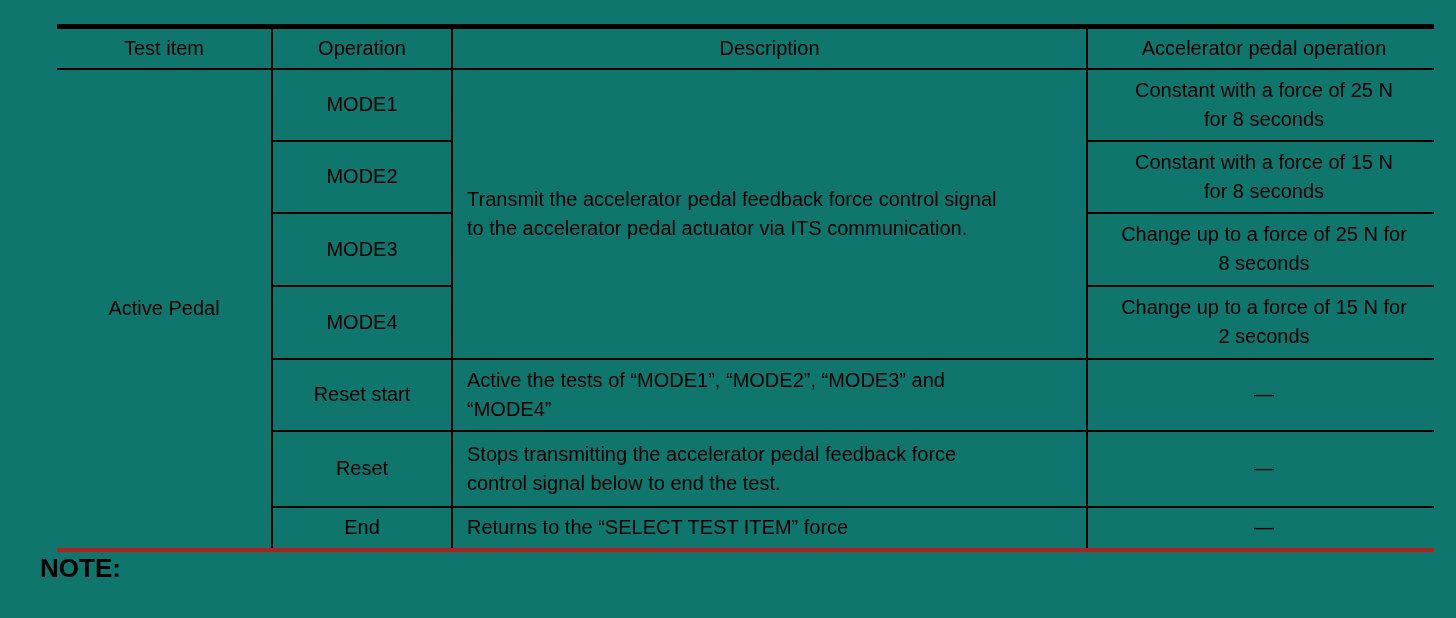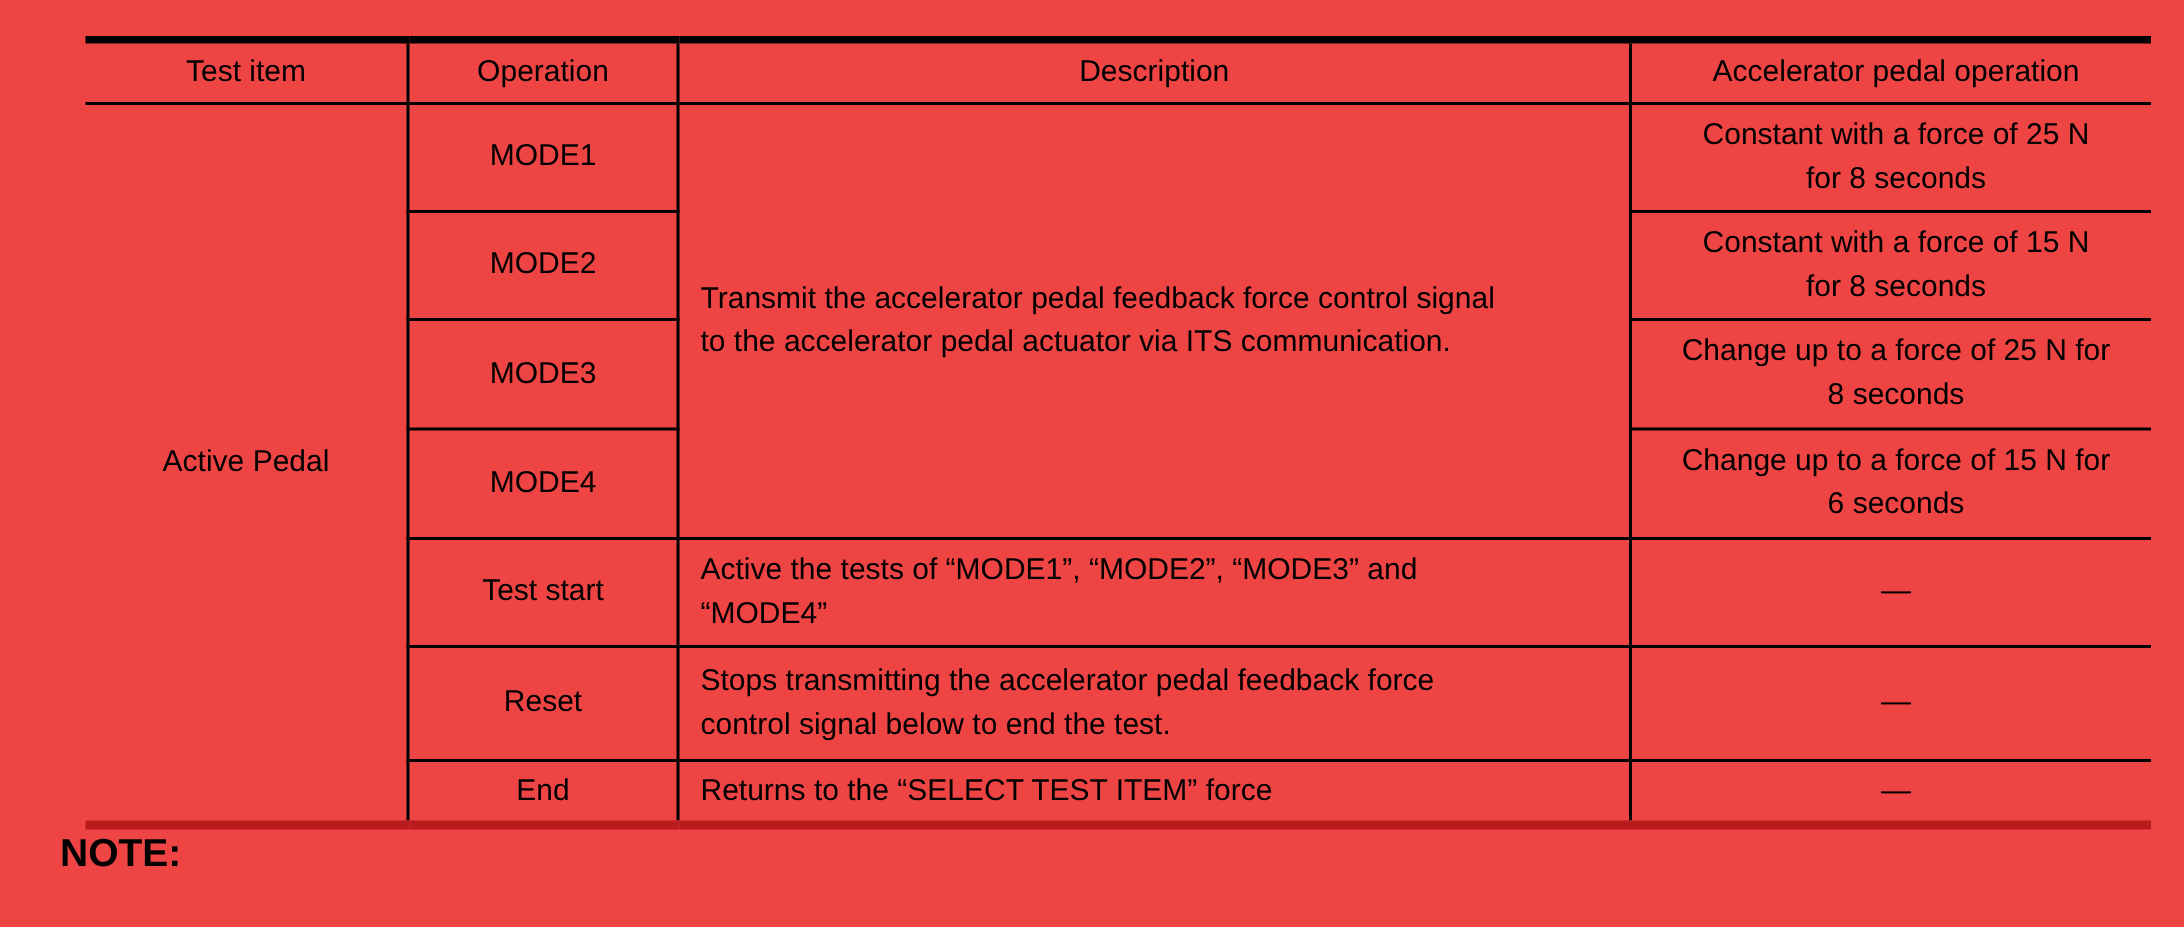--- a/index.html
+++ b/index.html
@@ -4,21 +4,21 @@
 <style>
   html, body {
     margin: 0;
     padding: 0;
     background: #ffffff;
   }
   .page {
     position: relative;
     width: 1456px;
     height: 618px;
-    background: #ef4444;
+    background: #0f766e;
     color: #000000;
     font-family: "Liberation Sans", sans-serif;
     overflow: hidden;
   }
   table.spec-table {
     position: absolute;
     left: 57px;
     top: 24px;
     width: 1377px;
     border-collapse: collapse;
@@ -33,21 +33,21 @@
     text-align: center;
     vertical-align: middle;
     padding: 3px 6px;
     overflow: hidden;
   }
   
   .spec-table .no-left  { border-left: none; }
   .spec-table .no-right { border-right: none; padding-left: 12px; }
   
   .spec-table .thick-top    { border-top: 5px solid #000000; }
-  .spec-table .thick-bottom { border-bottom: 6px solid #b91c1c; }
+  .spec-table .thick-bottom { border-bottom: 4px solid #b91c1c; }
 
   .spec-table .desc-cell {
     text-align: left;
     padding-left: 14px;
     padding-right: 12px;
     white-space: pre-line;
   }
   .spec-table .pedal-cell {
     white-space: pre-line;
     margin-top: 12px;
@@ -106,24 +106,24 @@
 for 8 seconds</td>
     </tr>
     <tr class="row-mode3">
       <td>MODE3</td>
       <td class="no-right pedal-cell">Change up to a force of 25 N for
 8 seconds</td>
     </tr>
     <tr class="row-mode3">
       <td>MODE4</td>
       <td class="no-right pedal-cell">Change up to a force of 15 N for
-6 seconds</td>
+2 seconds</td>
     </tr>
     <tr class="row-teststart">
-      <td>Test start</td>
+      <td>Reset start</td>
       <td class="desc-cell">Active the tests of “MODE1”, “MODE2”, “MODE3” and
 “MODE4”</td>
       <td class="no-right">—</td>
     </tr>
     <tr class="row-reset">
       <td>Reset</td>
       <td class="desc-cell">Stops transmitting the accelerator pedal feedback force
 control signal below to end the test.</td>
       <td class="no-right">—</td>
     </tr>

